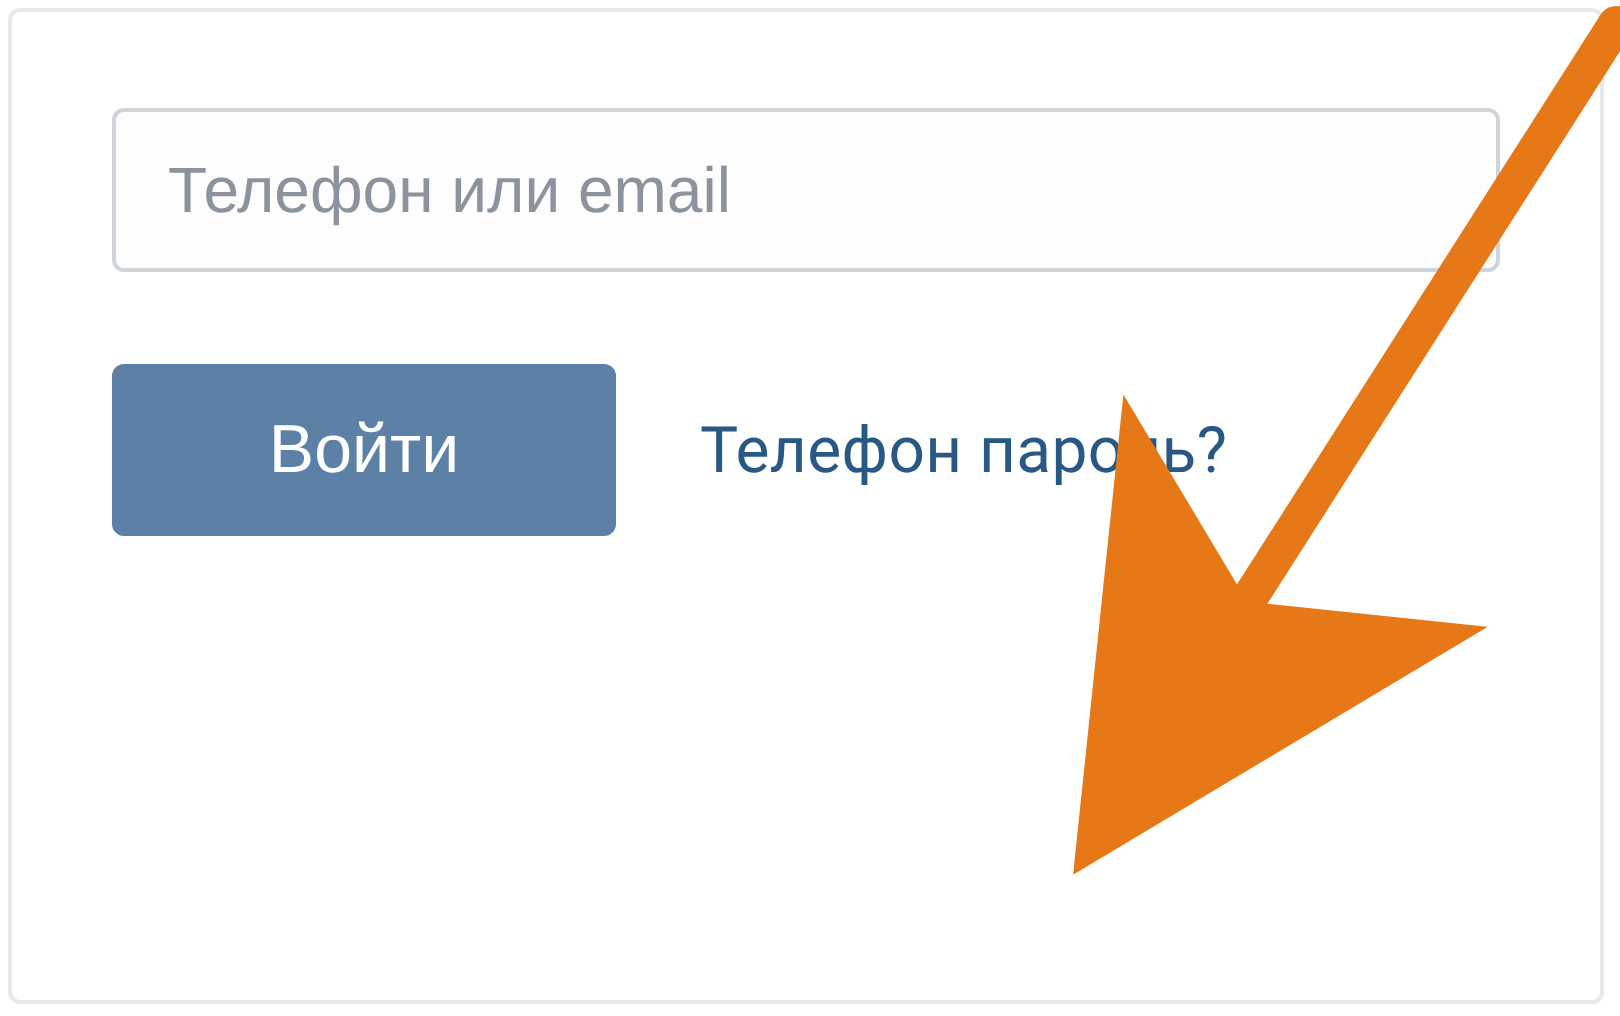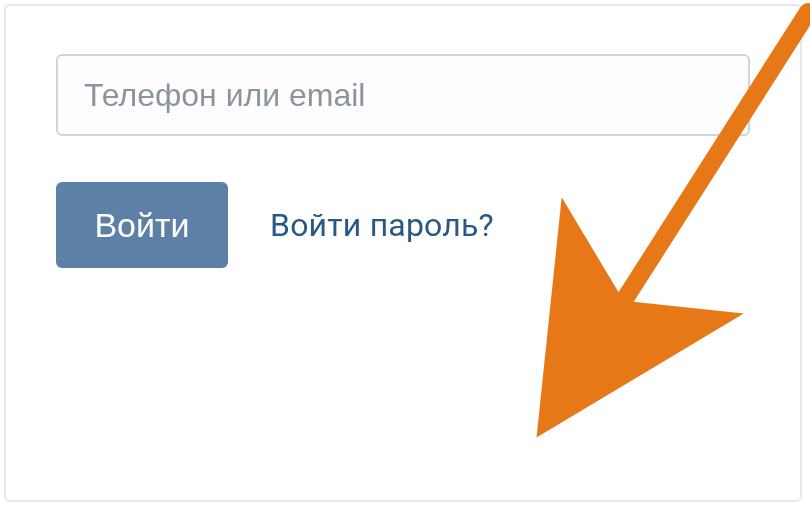--- a/index.html
+++ b/index.html
@@ -18,42 +18,42 @@
     border:2px solid #cfd4db;border-radius:6px;
     background:#fdfdfd;
     font-size:32px;color:#333;
     padding:0 26px;margin-bottom:34px;
     outline:none;
   }
   .form-field::placeholder{color:#8b949e;}
   .actions{display:flex;align-items:center;gap:42px;margin-top:46px}
   .login-btn{
     display:inline-flex;align-items:center;justify-content:center;
-    width:172px;height:86px;
+    width:252px;height:86px;
     background:#5d80a7;color:#ffffff;
     font-size:34px;border:none;border-radius:6px;
     cursor:pointer;
   }
   .forgot-link{
     font-size:32px;color:#2a5885;text-decoration:none;
     cursor:pointer;white-space:nowrap;letter-spacing:.2px;
   }
   .arrow-svg{position:absolute;top:0;left:0;pointer-events:none}
 </style>
 </head>
 <body>
 
 <div class="card">
 
   <input class="form-field" type="text" placeholder="Телефон или email" style="">
 
 
   <div class="actions">
     <button class="login-btn">Войти</button>
-    <a class="forgot-link">Войти пароль?</a>
+    <a class="forgot-link">Телефон пароль?</a>
   </div>
 
 </div>
 
 <svg class="arrow-svg" width="810" height="508">
   <defs>
     <marker id="ah" markerWidth="14" markerHeight="14" refX="4" refY="6" orient="auto">
       <path d="M0,0 L12,6 L0,12 L3,6 Z" fill="#e77817"></path>
     </marker>
   </defs>

